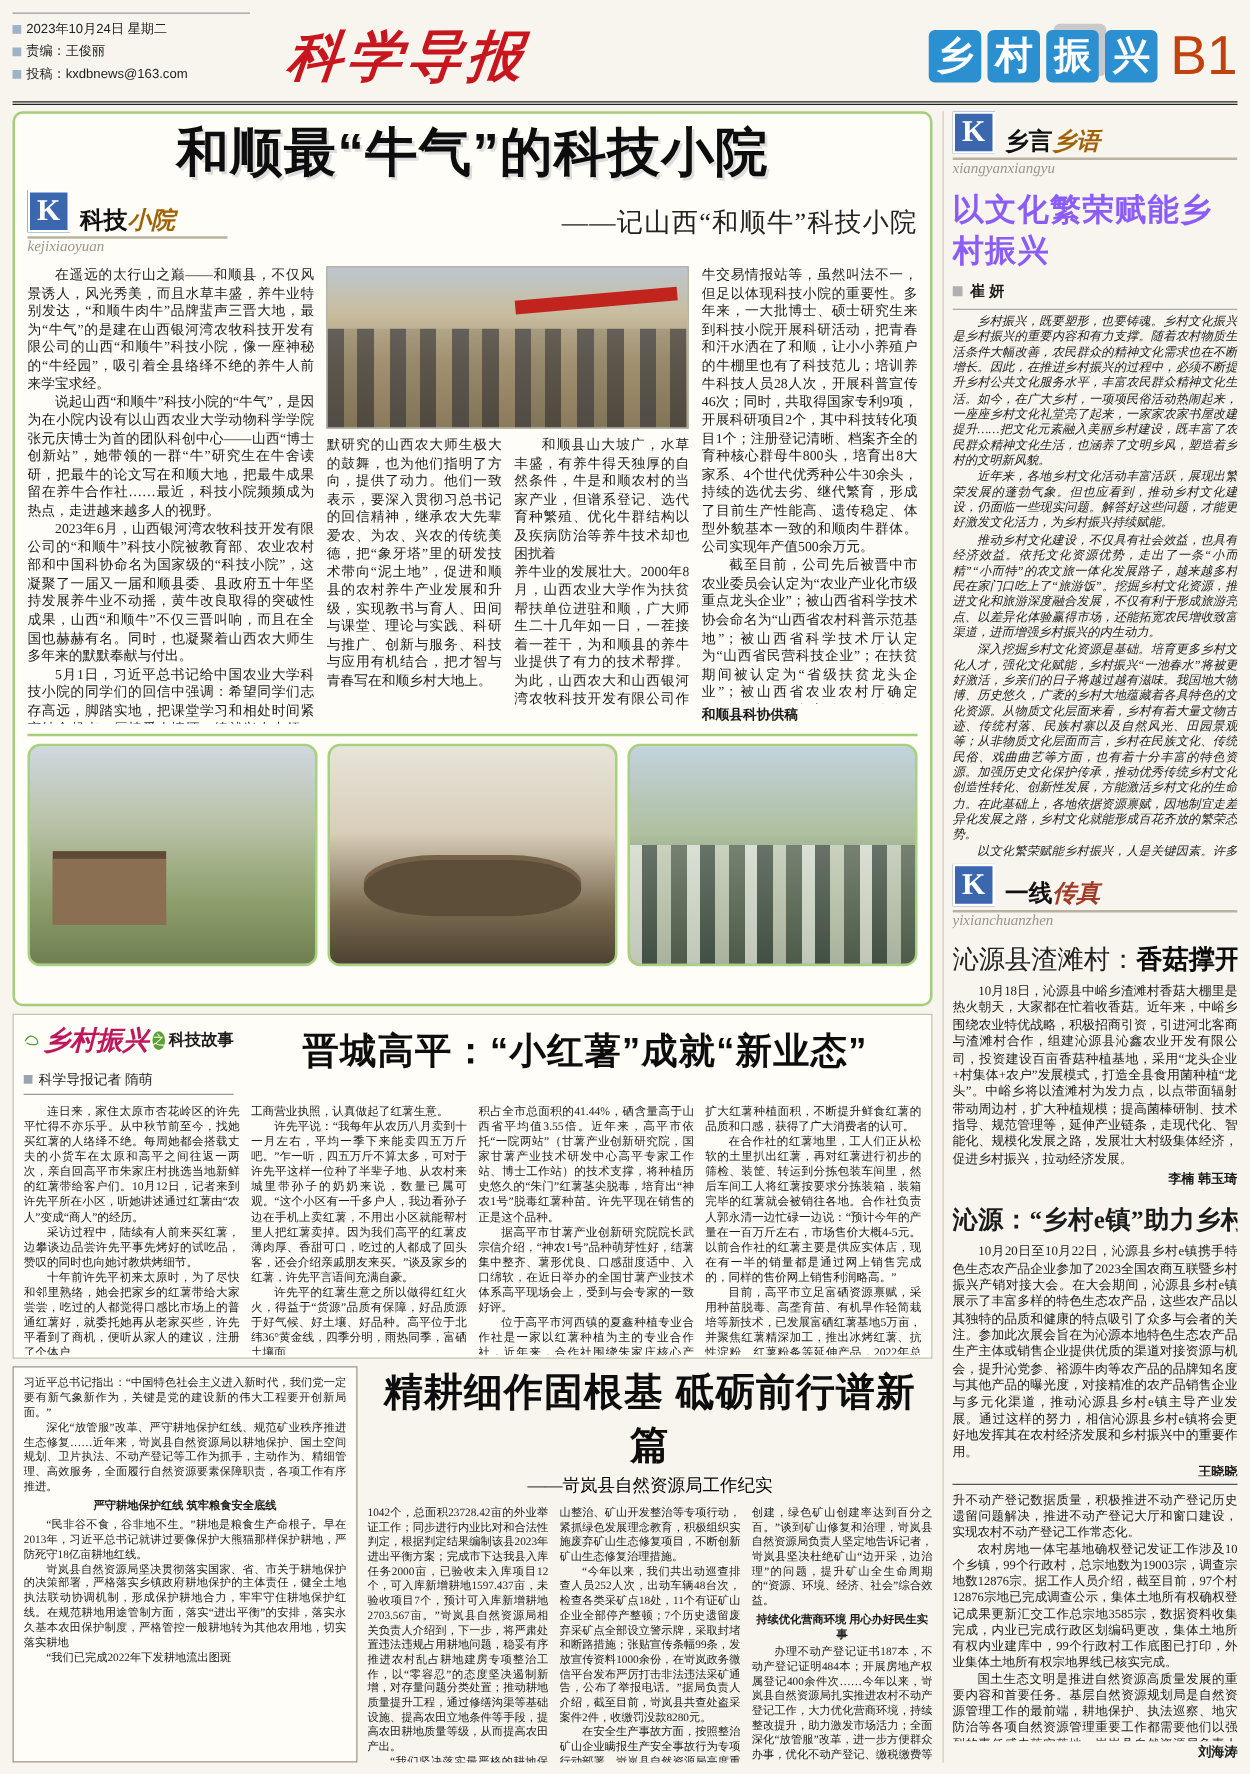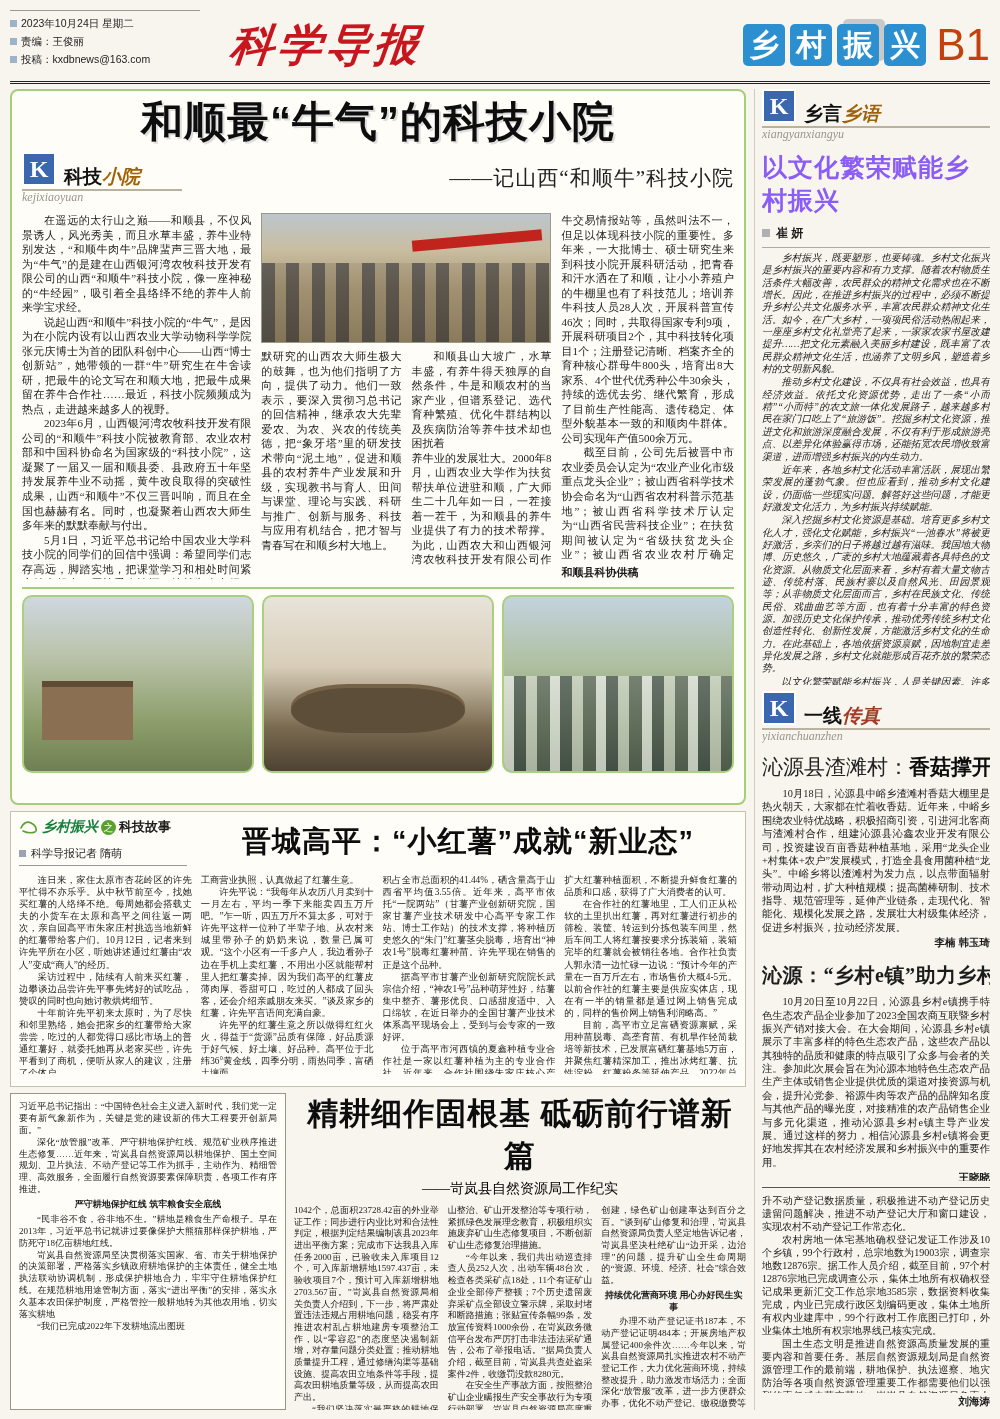--- a/index.html
+++ b/index.html
@@ -69,21 +69,21 @@
   .ph-meeting::after{content:"";position:absolute;left:12%;right:12%;bottom:22%;height:26%;background:#5d4e3a;border-radius:40%/60%;box-shadow:0 -4px 0 #756248}
   .ph-visit{background:linear-gradient(180deg,#c3d3de 0%,#aebf9f 40%,#7e9468 75%,#5d714c 100%)}
   .ph-visit::after{content:"";position:absolute;bottom:0;left:0;right:0;height:55%;
       background:repeating-linear-gradient(90deg,rgba(245,245,245,.65) 0 10px,rgba(40,45,60,.5) 10px 22px,rgba(230,230,225,.55) 22px 33px,rgba(60,62,72,.45) 33px 46px)}
 
   
   .gp-box{height:276px;border:1px solid #c6c0ae;margin-top:6px;background:#fffdf7;padding:6px 8px;overflow:hidden}
   .gp-head{display:flex;align-items:flex-start;gap:12px}
   .gp-left{width:168px;flex:0 0 auto}
   .gp-badge{display:flex;align-items:center;gap:3px;white-space:nowrap}
-  .gp-script{color:#15803d;font-weight:bold;font-style:italic;font-size:14px}
+  .gp-script{color:#be185d;font-weight:bold;font-style:italic;font-size:21px}
   .gp-circle{width:15px;height:15px;border-radius:50%;background:#5aa02c;color:#fff;font-size:10px;line-height:15px;text-align:center}
   .gp-black{font-weight:bold;font-size:13px;font-family:"Liberation Sans","DejaVu Sans",sans-serif}
   .gp-byline{margin-top:10px;font-size:11px;border-bottom:1px solid #999;padding-bottom:4px;font-family:"Liberation Sans","DejaVu Sans",sans-serif}
   .gp-byline::before{content:"";display:inline-block;width:7px;height:7px;background:#9aa4b0;margin-right:5px}
   .gp-title{flex:1;text-align:center;font-family:"Liberation Sans","DejaVu Sans",sans-serif;font-weight:bold;
             font-size:29px;letter-spacing:1px;line-height:1.2;padding-top:6px;color:#0d0d0d}
   .gp-body{display:flex;gap:9px;margin-top:8px;height:200px;font-size:9.3px;line-height:1.3}
   .gp-body .col{flex:1;overflow:hidden}
 
   
@@ -273,22 +273,22 @@
           <div class="kbadge-row">
             <span class="kbox">K</span>
             <span class="kb-title"><span class="kb-black">乡言</span><span class="kb-script">乡语</span></span>
           </div>
           <div class="kb-pinyin">xiangyanxiangyu</div>
         </div>
         <h2 class="xy-title">以文化繁荣赋能乡村振兴</h2>
         <div class="author-row">崔 妍</div>
         <div class="xy-body paras">
             <p>乡村振兴，既要塑形，也要铸魂。乡村文化振兴是乡村振兴的重要内容和有力支撑。随着农村物质生活条件大幅改善，农民群众的精神文化需求也在不断增长。因此，在推进乡村振兴的过程中，必须不断提升乡村公共文化服务水平，丰富农民群众精神文化生活。如今，在广大乡村，一项项民俗活动热闹起来，一座座乡村文化礼堂亮了起来，一家家农家书屋改建提升……把文化元素融入美丽乡村建设，既丰富了农民群众精神文化生活，也涵养了文明乡风，塑造着乡村的文明新风貌。</p>
+            <p>近年来，各地乡村文化活动丰富活跃，展现出繁荣发展的蓬勃气象。但也应看到，推动乡村文化建设，仍面临一些现实问题。解答好这些问题，才能更好激发文化活力，为乡村振兴持续赋能。</p>
             <p>推动乡村文化建设，不仅具有社会效益，也具有经济效益。依托文化资源优势，走出了一条“小而精”“小而特”的农文旅一体化发展路子，越来越多村民在家门口吃上了“旅游饭”。挖掘乡村文化资源，推进文化和旅游深度融合发展，不仅有利于形成旅游亮点、以差异化体验赢得市场，还能拓宽农民增收致富渠道，进而增强乡村振兴的内生动力。</p>
-            <p>近年来，各地乡村文化活动丰富活跃，展现出繁荣发展的蓬勃气象。但也应看到，推动乡村文化建设，仍面临一些现实问题。解答好这些问题，才能更好激发文化活力，为乡村振兴持续赋能。</p>
             <p>深入挖掘乡村文化资源是基础。培育更多乡村文化人才，强化文化赋能，乡村振兴“一池春水”将被更好激活，乡亲们的日子将越过越有滋味。我国地大物博、历史悠久，广袤的乡村大地蕴藏着各具特色的文化资源。从物质文化层面来看，乡村有着大量文物古迹、传统村落、民族村寨以及自然风光、田园景观等；从非物质文化层面而言，乡村在民族文化、传统民俗、戏曲曲艺等方面，也有着十分丰富的特色资源。加强历史文化保护传承，推动优秀传统乡村文化创造性转化、创新性发展，方能激活乡村文化的生命力。在此基础上，各地依据资源禀赋，因地制宜走差异化发展之路，乡村文化就能形成百花齐放的繁荣态势。</p>
             <p>以文化繁荣赋能乡村振兴，人是关键因素。许多热爱乡土文化的非遗传承人、民间文艺工作者等参与其中，挖掘整理本地乡土文化，创作编排了一系列乡土文化文艺精品。针线流转，绣出“锦绣”生活；歌声嘹亮，咏唱浓厚乡情；戏曲悠扬，诠释价值观念……乡村文化蕴含着培养文明风尚、助力乡村振兴的强大力量。深入挖掘乡村文化资源，培育更多乡村文化人才，强化文化赋能，乡村振兴“一池春水”将被更好激活，乡亲们的日子将越过越有滋味。</p>
           </div>
       </section>
 
       <section class="yx">
         <div>
           <div class="kbadge-row">
             <span class="kbox">K</span>
             <span class="kb-title"><span class="kb-black">一线</span><span class="kb-script red">传真</span></span>

